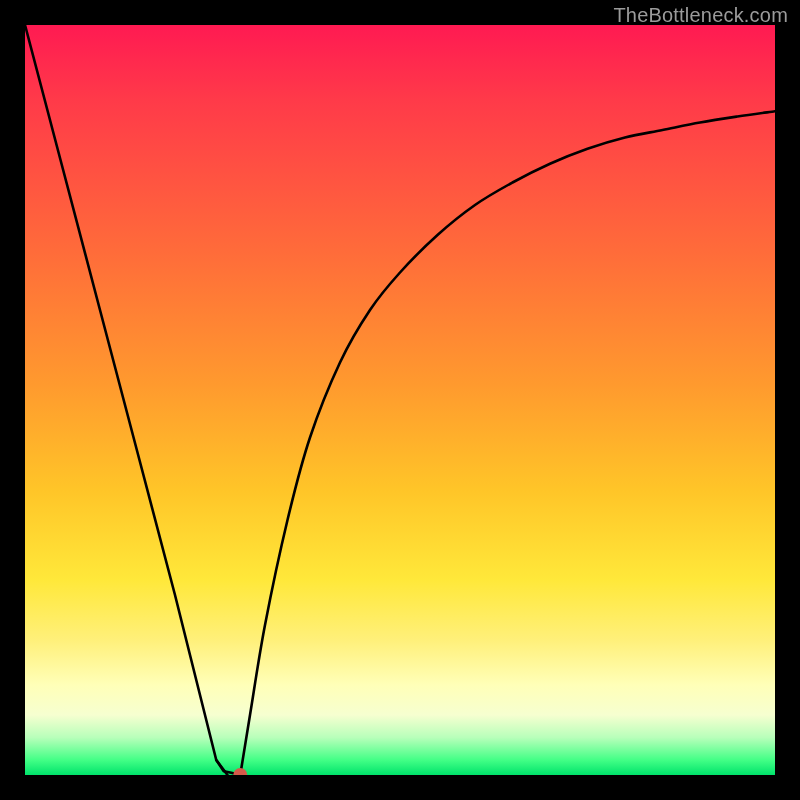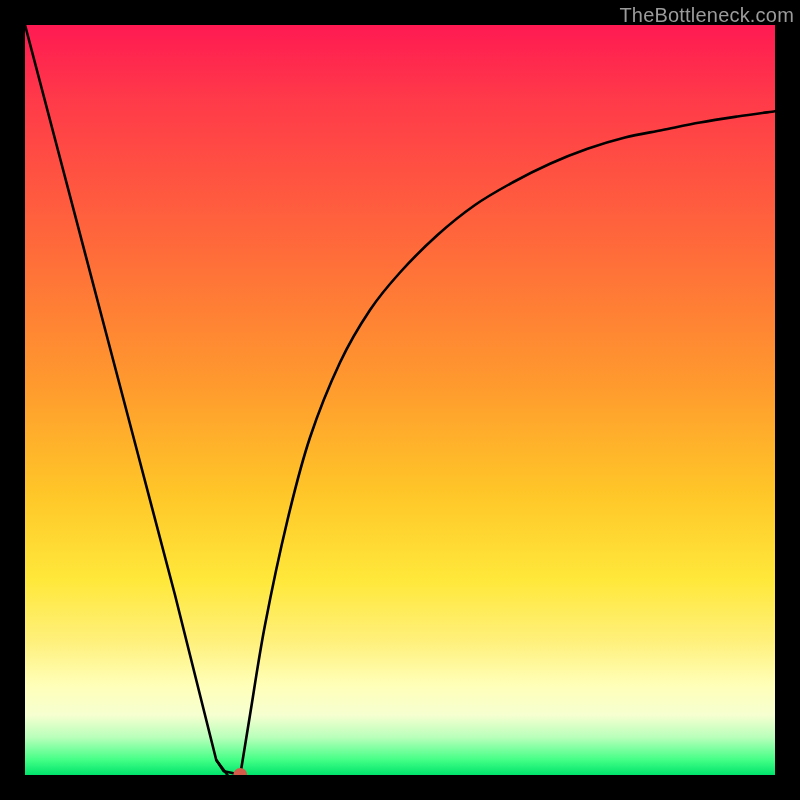--- a/index.html
+++ b/index.html
@@ -42,21 +42,21 @@
   .curve-svg {
     position: absolute;
     left: 0;
     top: 0;
     width: 750px;
     height: 750px;
   }
   .watermark {
     position: absolute;
     top: 4px;
-    right: 6px;
+    right: 12px;
     color: #9b9b9b;
     font-size: 20px;
     letter-spacing: 0.2px;
     font-weight: 500;
   }
 </style>
 </head>
 <body>
 
 <div class="stage">

